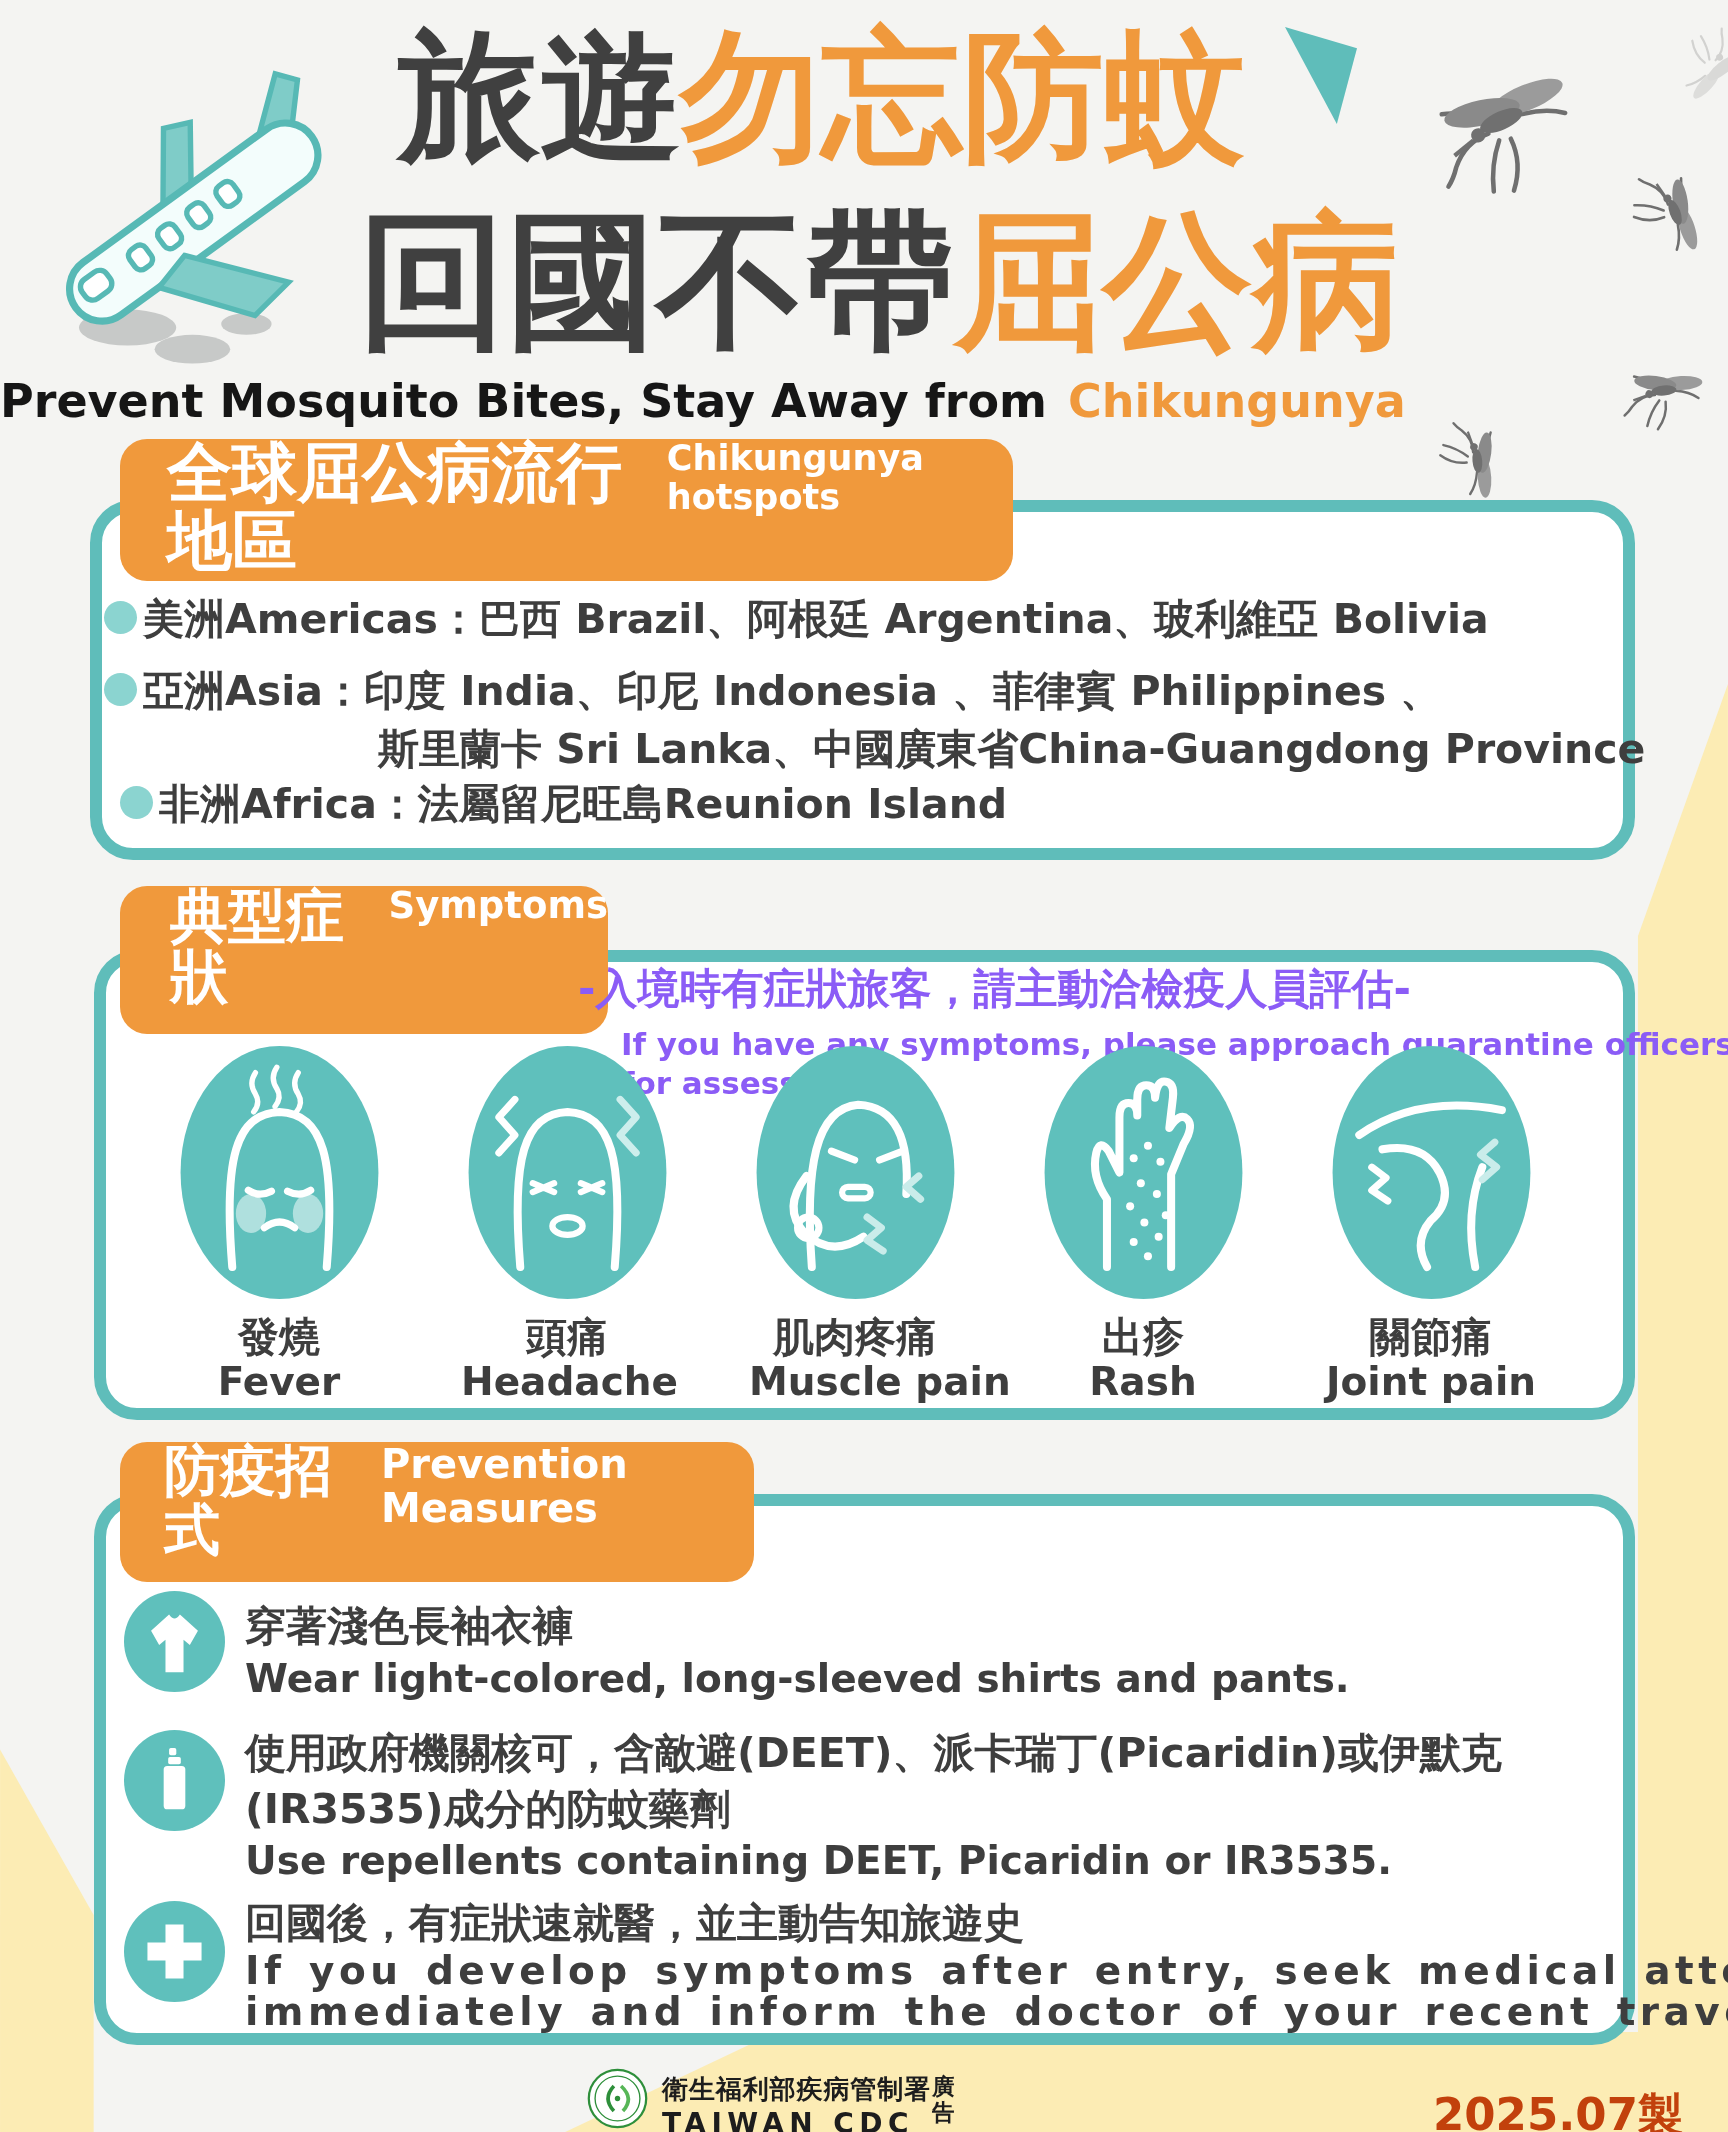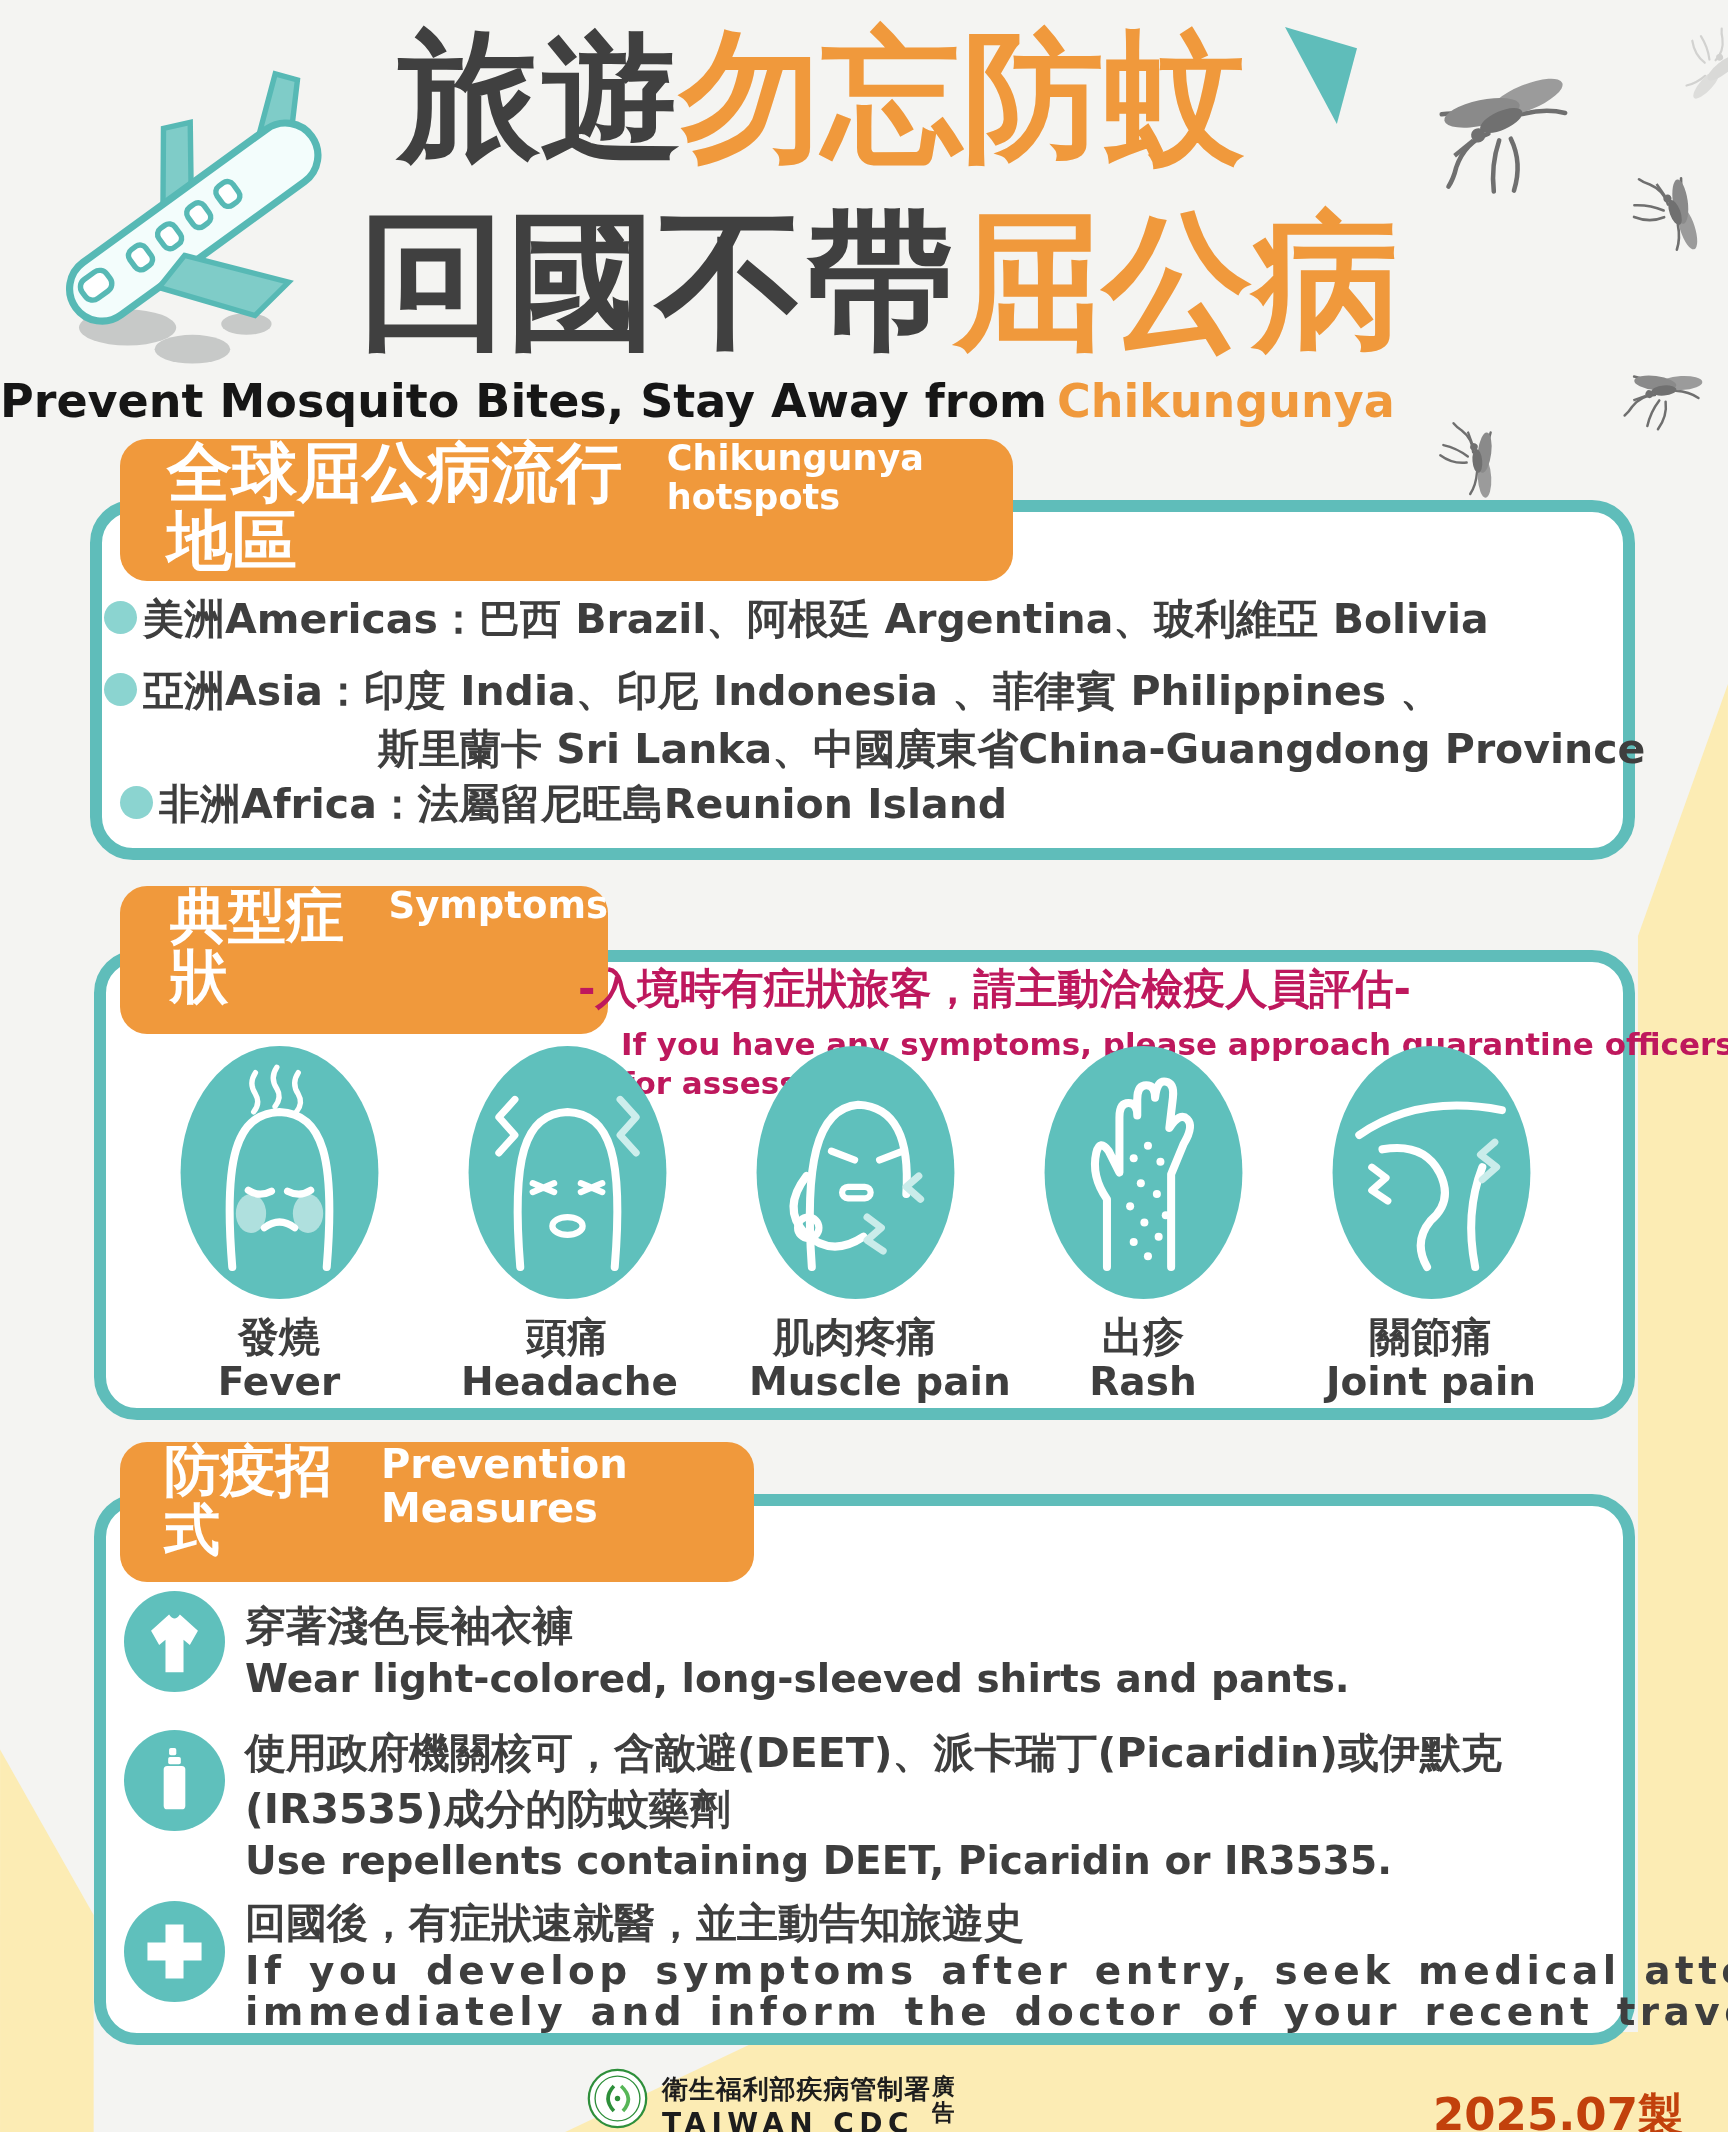--- a/index.html
+++ b/index.html
@@ -16,21 +16,21 @@
   .bg-decor{position:absolute;left:0;top:0;z-index:0;}
   .tri{position:absolute;left:1285px;top:27px;width:72px;height:97px;background:#5fbdba;
        clip-path:polygon(0 0,100% 22%,72% 100%);z-index:1;}
   .mosq{position:absolute;z-index:1;}
   
   .title-l1{left:367px;top:12.6px;width:909px;text-align:center;font-size:141px;font-weight:800;line-height:1.18;z-index:2;}
   .title-l2{left:358px;top:200px;width:1008px;text-align:center;font-size:149px;font-weight:800;line-height:1.1;z-index:2;}
   .t-dark{color:#404040;}
   .t-orange{color:#f0993c;}
   .subtitle{left:0;top:374px;width:1125px;text-align:center;font-size:46px;font-weight:800;color:#161616;z-index:2;}
-  .subtitle .t-orange{margin-left:10px;}
+  .subtitle .t-orange{margin-left:21px;}
   
   .tealbox{position:absolute;box-sizing:border-box;background:#fff;border:12.6px solid #5fbdba;border-radius:43px;z-index:1;}
   .box1{left:90px;top:500px;width:1545px;height:360px;}
   .box2{left:94px;top:950px;width:1541px;height:470px;}
   .box3{left:94px;top:1494px;width:1541px;height:551px;}
   
   .olabel{position:absolute;background:#f0993c;border-radius:27px;color:#fff;z-index:3;
           display:flex;flex-direction:row;justify-content:center;}
   .olabel .zh{font-weight:800;line-height:1.05;}
   .olabel .en{font-weight:700;line-height:1.1;margin-left:42px;}
@@ -41,21 +41,21 @@
   .label2 .zh{font-size:58px;}
   .label2 .en{font-size:37px;}
   .label3{left:120px;top:1442px;width:590px;height:140px;padding-left:44px;}
   .label3 .zh{font-size:56px;}
   .label3 .en{font-size:40px;}
   
   .bullet{position:absolute;display:flex;gap:6px;font-size:41px;font-weight:700;line-height:1.25;color:#3e3e3e;z-index:3;white-space:nowrap;}
   .bullet .dot{flex:none;width:33px;height:33px;border-radius:50%;background:#8bd4d0;margin-top:7.2px;}
   .b2line2{position:absolute;left:378px;top:722px;font-size:41px;font-weight:700;color:#3e3e3e;z-index:3;white-space:nowrap;}
   
-  .notice{position:absolute;color:#be185d;font-weight:700;z-index:3;white-space:nowrap;}
+  .notice{position:absolute;color:#8b5cf6;font-weight:700;z-index:3;white-space:nowrap;}
   .n1{left:578px;top:961px;font-size:42px;}
   .n2{left:621px;top:1026px;font-size:31px;}
   .n3{left:621px;top:1065px;font-size:31px;}
   .symptom{position:absolute;top:1041px;width:212px;text-align:center;z-index:3;}
   .symptom svg{width:205px;height:263px;margin:0 auto;}
   .symptom .zh{font-size:41px;font-weight:800;margin-top:10.8px;line-height:1.1;white-space:nowrap;}
   .symptom .en{font-size:39px;font-weight:700;line-height:1.15;white-space:nowrap;}
   
   .pcircle{position:absolute;width:101px;height:101px;z-index:3;}
   .ptext{position:absolute;z-index:3;white-space:nowrap;font-weight:700;color:#3e3e3e;}

